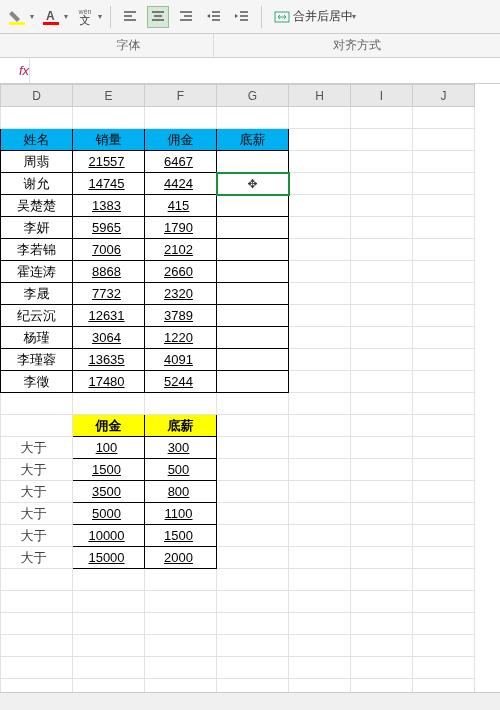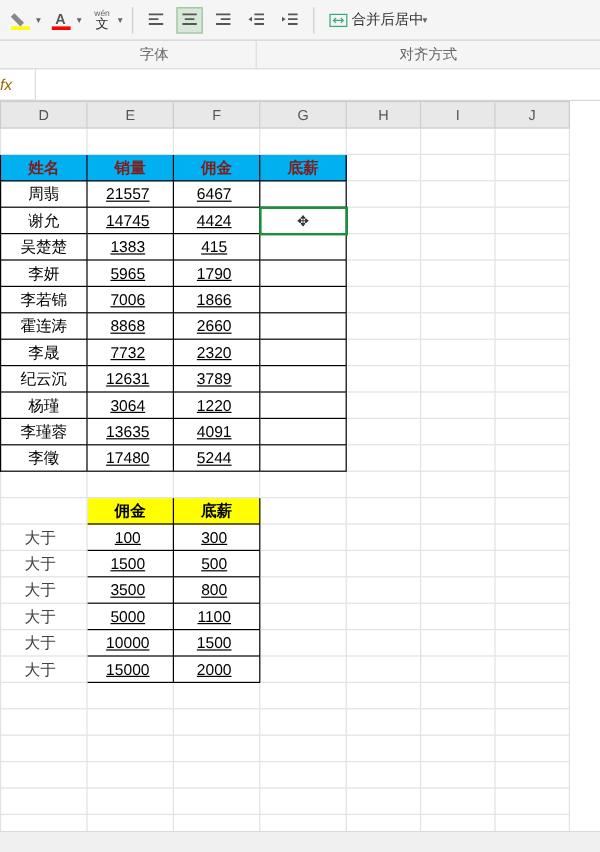--- a/index.html
+++ b/index.html
@@ -8,31 +8,31 @@
   .rbtn { display: inline-flex; align-items: center; justify-content: center; width: 22px; height: 22px; cursor: pointer; }
   .rbtn svg { width: 16px; height: 16px; }
   .dd { font-size: 8px; color: #666; margin-left: -4px; }
   .sep { width: 1px; height: 22px; background: #ccc; margin: 0 2px; }
   .merge-btn { display: inline-flex; align-items: center; gap: 3px; font-size: 12px; color: #333; cursor: pointer; padding: 2px 4px; }
   .merge-btn svg { width: 16px; height: 16px; }
   .ribbon-labels { background: #f5f5f5; display: flex; height: 24px; border-bottom: 1px solid #d0d0d0; font-size: 12px; color: #666; padding-left: 44px; }
   .rl-font { width: 170px; text-align: center; line-height: 22px; border-right: 1px solid #ddd; }
   .rl-align { flex: 1; text-align: center; line-height: 22px; }
   .fxbar { display: flex; align-items: center; height: 26px; border-bottom: 1px solid #ccc; background: #fff; }
-  .fx-label { width: 30px; text-align: left; font-style: italic; color: #a16207; font-size: 13px; border-right: 1px solid #ddd; height: 100%; line-height: 26px; }
+  .fx-label { width: 30px; text-align: right; font-style: italic; color: #be185d; font-size: 13px; border-right: 1px solid #ddd; height: 100%; line-height: 26px; }
   .fx-input { flex: 1; border: none; outline: none; padding: 0 6px; font-size: 12px; height: 100%; }
   .grid-wrap { position: relative; overflow: auto; height: calc(710px - 34px - 24px - 26px - 18px); background: #fff; }
   table.sheet { border-collapse: collapse; table-layout: fixed; }
   table.sheet th.colhdr { background: #e8e8e8; color: #555; font-weight: normal; height: 22px; border: 1px solid #ccc; font-size: 12px; text-align: center; width: 62px; }
   table.sheet th.colhdr.wD { width: 72px; }
   table.sheet th.colhdr.wE { width: 72px; }
   table.sheet th.colhdr.wF { width: 72px; }
   table.sheet th.colhdr.wG { width: 72px; }
   table.sheet td { border: 1px solid #e2e2e2; height: 22px; font-size: 13px; text-align: center; padding: 0 2px; }
-  .hdr-blue { background: #00b0f0; font-weight: bold; color: #7f1d1d; border: 1px solid #000 !important; }
+  .hdr-blue { background: #00b0f0; font-weight: normal; color: #000000; border: 1px solid #000 !important; }
   .cell-b { border: 1px solid #000 !important; }
   .cell-b-r { text-align: right; padding-right: 6px !important; text-decoration: underline; }
   .hdr-yellow { background: #ffff00; font-weight: bold; color: #000; border: 1px solid #000 !important; }
   .sel-cell { position: relative; outline: 2px solid #1a8f3c; outline-offset: -1px; }
   .cursor-icon { position: absolute; left: 50%; top: 50%; transform: translate(-50%,-50%); font-size: 12px; color: #333; }
   .lbl { text-align: right; padding-right: 8px !important; color: #404040; margin-left: 12px; }
   .bottom-bar { height: 18px; background: #f0f0f0; border-top: 1px solid #ccc; }
 </style>
 </head>
 <body>
@@ -170,21 +170,21 @@
           <td class="cell-b cell-b-r">5965</td>
           <td class="cell-b cell-b-r">1790</td>
           <td class="cell-b"></td>
           <td></td>
           <td></td>
           <td></td>
         </tr>
   <tr>
           <td class="cell-b">李若锦</td>
           <td class="cell-b cell-b-r">7006</td>
-          <td class="cell-b cell-b-r">1866</td>
+          <td class="cell-b cell-b-r">2102</td>
           <td class="cell-b"></td>
           <td></td>
           <td></td>
           <td></td>
         </tr>
   <tr>
           <td class="cell-b">霍连涛</td>
           <td class="cell-b cell-b-r">8868</td>
           <td class="cell-b cell-b-r">2660</td>
           <td class="cell-b"></td>

